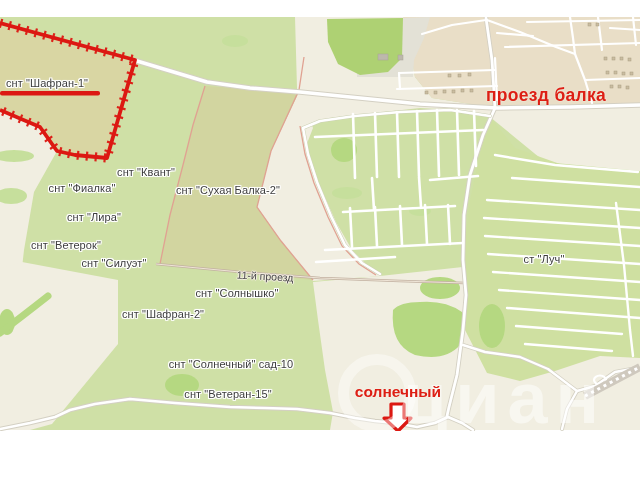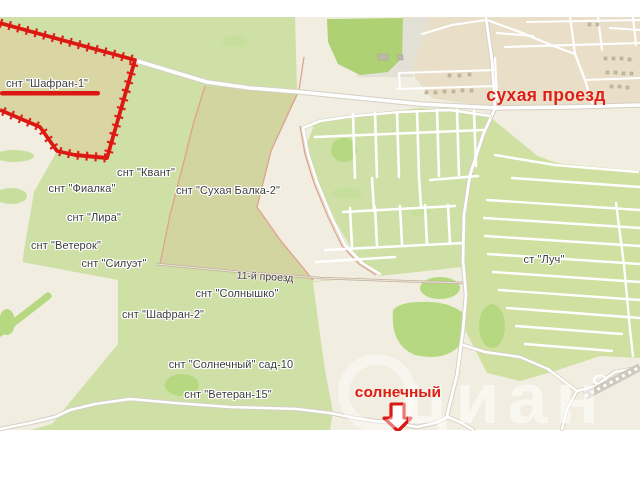--- a/index.html
+++ b/index.html
@@ -214,16 +214,16 @@
 <div class="lbl" style="left:114px;top:263px">снт "Силуэт"</div>
 <div class="lbl" style="left:228px;top:190px">снт "Сухая Балка-2"</div>
 <div class="lbl" style="left:237px;top:293px">снт "Солнышко"</div>
 <div class="lbl" style="left:163px;top:314px">снт "Шафран-2"</div>
 <div class="lbl" style="left:231px;top:364px">снт "Солнечный" сад-10</div>
 <div class="lbl" style="left:228px;top:394px">снт "Ветеран-15"</div>
 <div class="lbl" style="left:544px;top:259px">ст "Луч"</div>
 
 <div class="road-lbl" style="left:265px;top:276px">11-й проезд</div>
 
-<div class="lbl-red big" style="left:546px;top:95px">сухая проезд</div>
+<div class="lbl-red big" style="left:546px;top:95px">проезд балка</div>
 <div class="lbl-red small" style="left:398px;top:392px">солнечный</div>
 
 </div>
 
 </body></html>

